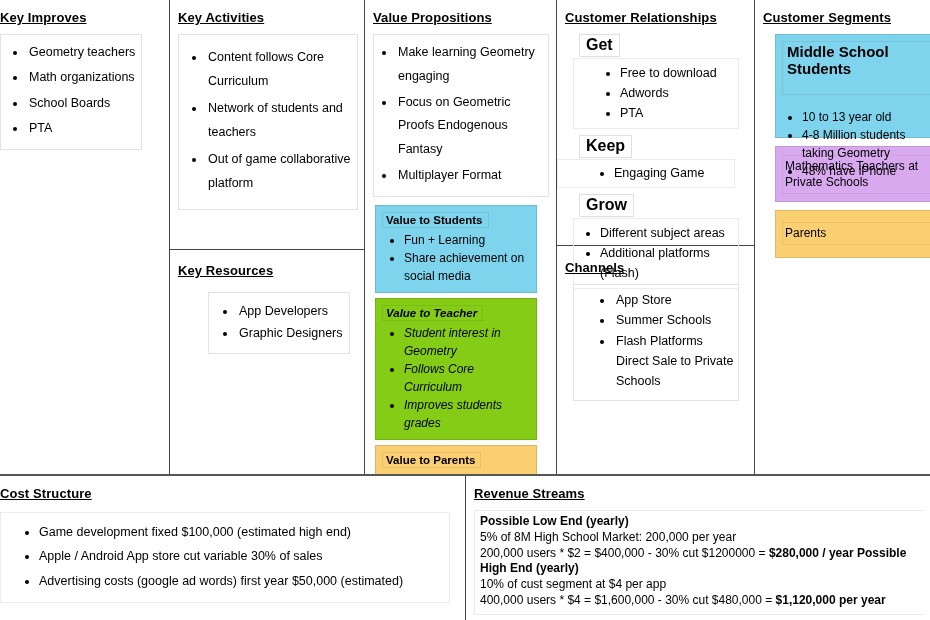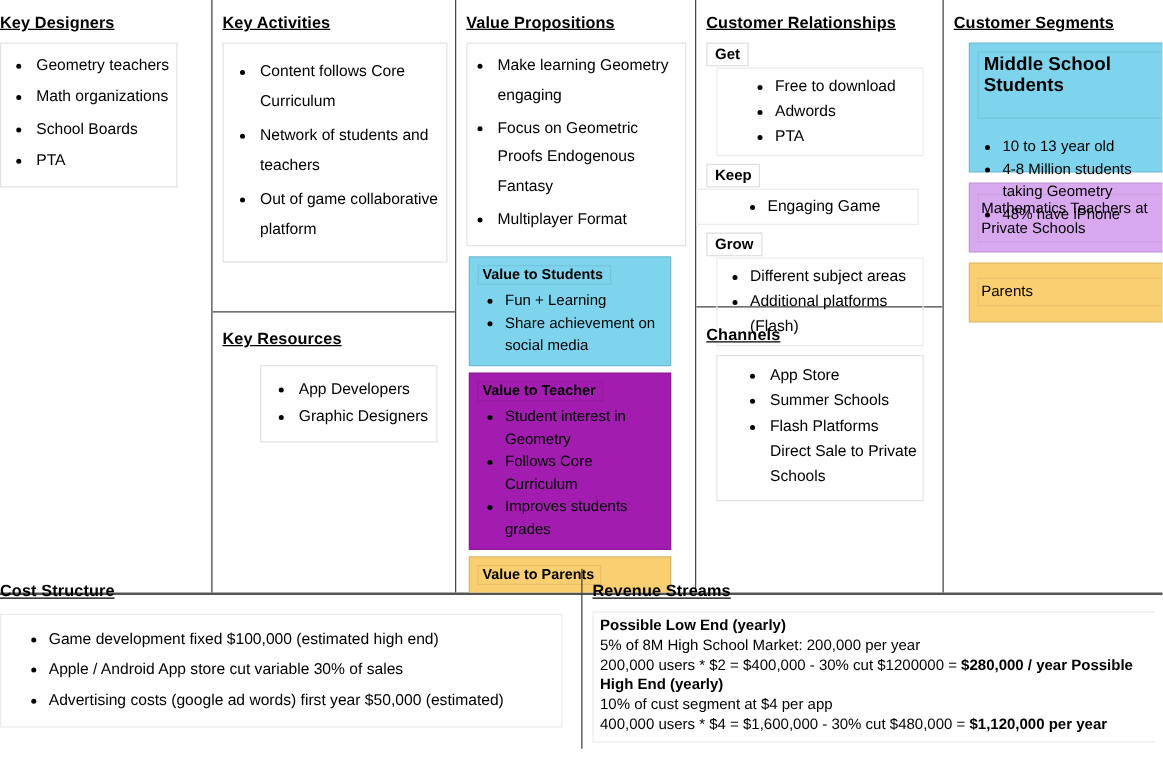--- a/index.html
+++ b/index.html
@@ -136,40 +136,40 @@
     margin: 0;
     padding: 0 0 0 22px;
     list-style-type: disc;
   }
   .value-card li {
     font-size: 12px;
     line-height: 1.5;
     border-bottom: none;
   }
   #vc-students { background: #7ed4ed; }
-  #vc-teacher  { background: #a21caf; }
+  #vc-teacher  { background: #84cc16; font-style: italic; }
   #vc-parents  { background: #f9cf72; }
   #vc-parents ul { padding-left: 34px; }
   #vc-parents .card-title { margin-bottom: 2px; }
 
   
   #cr-section {
     box-sizing: border-box;
     border-bottom: 1.5px solid #444;
     margin: 0 -8px;
     padding: 0 8px 6px 8px;
     height: 240px;
   }
   .gkg-label {
     display: inline-block;
     font-weight: bold;
-    font-size: 12px;
+    font-size: 16px;
     border: 1px solid #e0e0e0;
     padding: 1px 6px 2px 6px;
-    margin: 0 0 1px 0;
+    margin: 0 0 1px 14px;
   }
   .gkg-box {
     border: 1px solid #ececec;
     box-sizing: border-box;
     margin: 0 0 6px 0;
     padding: 4px 4px 5px 0;
   }
   .gkg-box ul { margin: 0; padding: 0 0 0 46px; list-style-type: disc; }
   .gkg-box li { line-height: 1.6; }
   #get-box  { width: 166px; margin-left: 8px; }
@@ -218,21 +218,21 @@
     padding: 2px 4px 3px 2px;
   }
   #seg-students { background: #7ed4ed; height: 104px; }
   #seg-teachers { background: #d9a9f0; height: 56px; padding-top: 8px; }
   #seg-parents  { background: #f9cf72; height: 48px; padding-top: 11px; }
 
   
   .bottom-row {
     position: absolute;
     left: 0;
-    top: 455px;
+    top: 476px;
     width: 930px;
     height: 144px;
     display: flex;
     box-sizing: border-box;
   }
   .bcol {
     box-sizing: border-box;
     padding: 6px 8px 0 8px;
     position: relative;
     overflow: hidden;
@@ -270,21 +270,21 @@
   #rev-box .rev-line.b { font-weight: bold; }
 </style>
 </head>
 <body>
 
 <div id="canvas">
 
   <div class="top-row">
 
     <div class="col c1">
-      <div class="block-title">Key Designers</div>
+      <div class="block-title">Key Improves</div>
       <div class="box" id="kp-box">
         <ul>
           <li>Geometry teachers</li>
           <li>Math organizations</li>
           <li>School Boards</li>
           <li>PTA</li>
         </ul>
       </div>
     </div>
 

